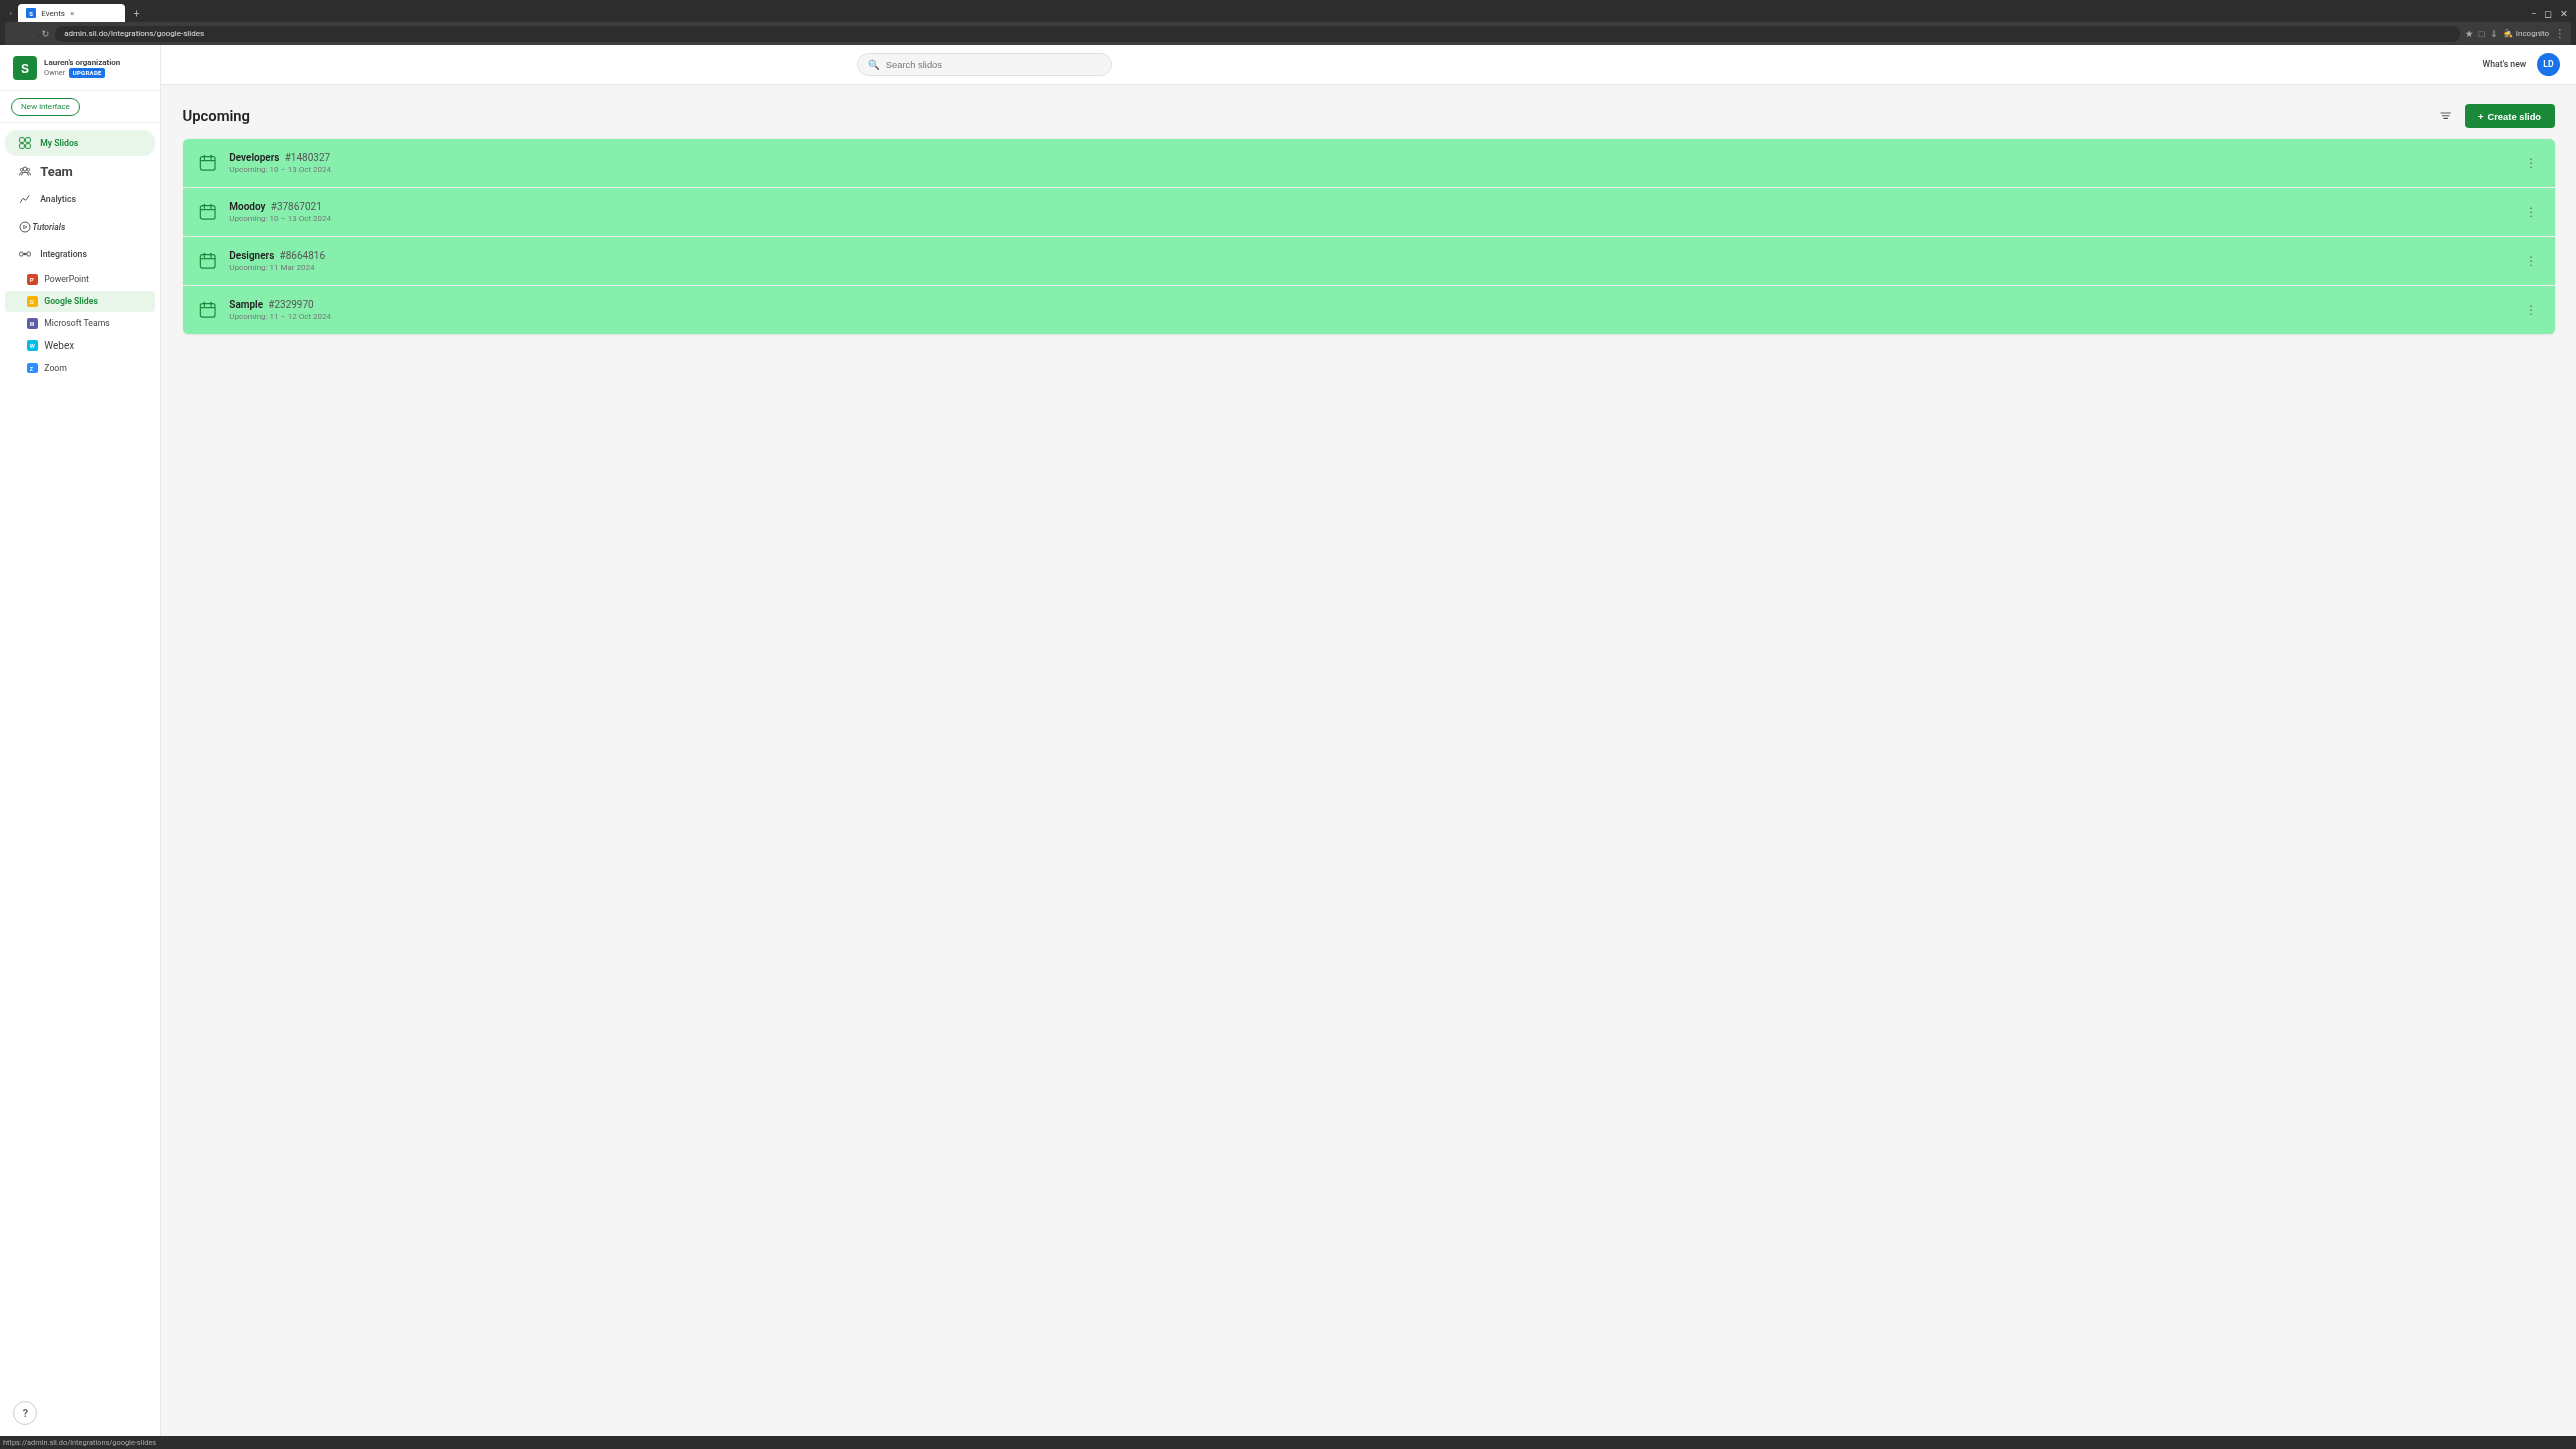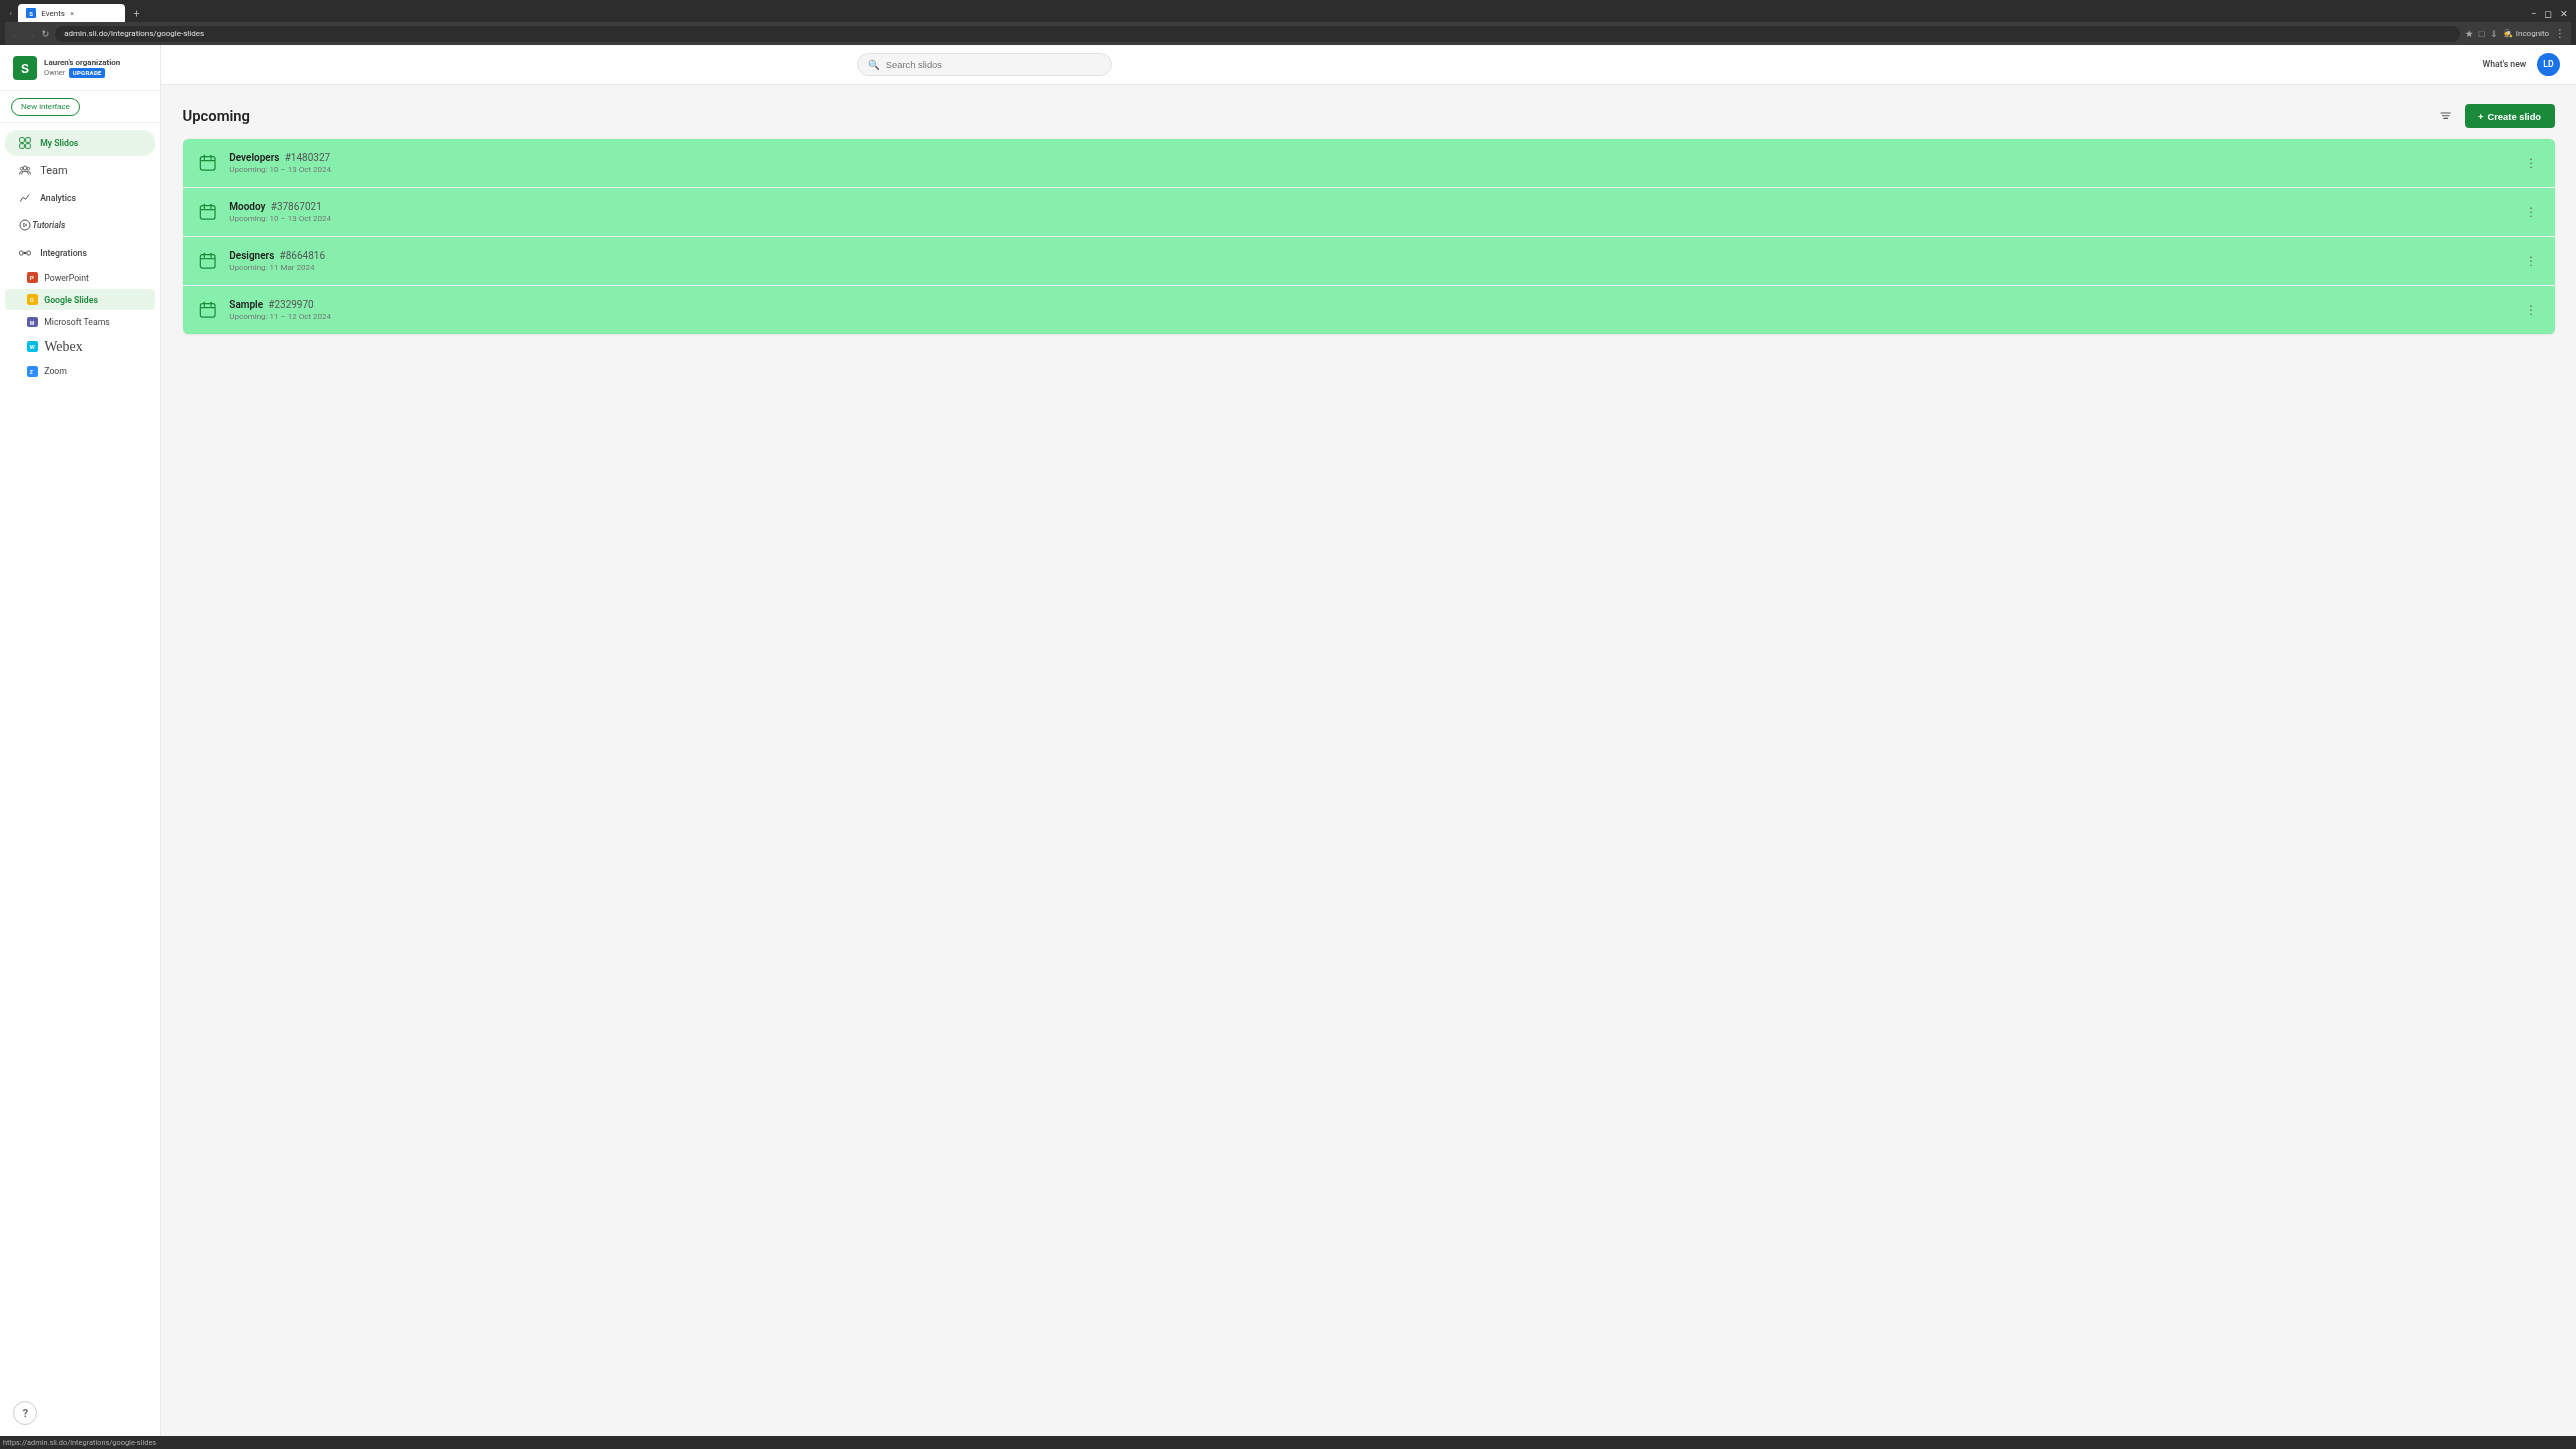--- a/index.html
+++ b/index.html
@@ -84,21 +84,21 @@
 
       <div style="display:flex; align-items:center; gap:8px; padding:6.7px 13.4px; cursor:pointer; border-radius:4px; margin:0.7px 5.4px; color:#444;">
         <span style="width:13.4px; height:13.4px; display:flex; align-items:center; justify-content:center;">
           <svg width="12" height="12" viewBox="0 0 18 18" fill="none">
             <circle cx="9" cy="6" r="3" stroke="#555" stroke-width="1.5"></circle>
             <circle cx="14" cy="7" r="2" stroke="#555" stroke-width="1.3"></circle>
             <circle cx="4" cy="7" r="2" stroke="#555" stroke-width="1.3"></circle>
             <path d="M1 15c0-3 2-4 3-4h2M17 15c0-3-2-4-3-4h-2M4 15c0-2.5 2.2-4 5-4s5 1.5 5 4" stroke="#555" stroke-width="1.5" stroke-linecap="round"></path>
           </svg>
         </span>
-        <span style="font-size:11px; font-weight:400;">Team</span>
+        <span style="font-size:13px; font-weight:700;">Team</span>
       </div>
 
       <div style="display:flex; align-items:center; gap:8px; padding:6.7px 13.4px; cursor:pointer; border-radius:4px; margin:0.7px 5.4px; color:#444;text-align:right;">
         <span style="width:13.4px; height:13.4px; display:flex; align-items:center; justify-content:center;">
           <svg width="12" height="12" viewBox="0 0 18 18" fill="none">
             <polyline points="2,14 6,8 10,11 15,4" stroke="#555" stroke-width="1.5" stroke-linecap="round" stroke-linejoin="round"></polyline>
           </svg>
         </span>
         <span style="font-size:8.7px; font-weight:500;">Analytics</span>
       </div>
@@ -151,21 +151,21 @@
         </span>
         <span style="font-size:8.7px;">Microsoft Teams</span>
       </div>
 
       <div style="display:flex; align-items:center; gap:6.7px; padding:5.4px 13.4px 5.4px 21.5px; cursor:pointer; border-radius:4px; margin:0.7px 5.4px; color:#444;">
         <span style="width:10.7px; height:10.7px; background:#00bceb; border-radius:2px; display:flex; align-items:center; justify-content:center; flex-shrink:0;">
           <svg width="6.7" height="6.7" viewBox="0 0 10 10">
               <text x="1" y="9" fill="white" font-size="8" font-family="sans-serif" font-weight="bold">W</text>
             </svg>
         </span>
-        <span style="font-size:14px;font-family:Liberation Serif, serif;">Webex</span>
+        <span style="font-size:10px;">Webex</span>
       </div>
 
       <div style="display:flex; align-items:center; gap:6.7px; padding:5.4px 13.4px 5.4px 21.5px; cursor:pointer; border-radius:4px; margin:0.7px 5.4px; color:#444;">
         <span style="width:10.7px; height:10.7px; background:#2d8cff; border-radius:2px; display:flex; align-items:center; justify-content:center; flex-shrink:0;">
           <svg width="6.7" height="6.7" viewBox="0 0 10 10">
               <text x="1" y="9" fill="white" font-size="8" font-family="sans-serif" font-weight="bold">Z</text>
             </svg>
         </span>
         <span style="font-size:8.7px;">Zoom</span>
       </div>

